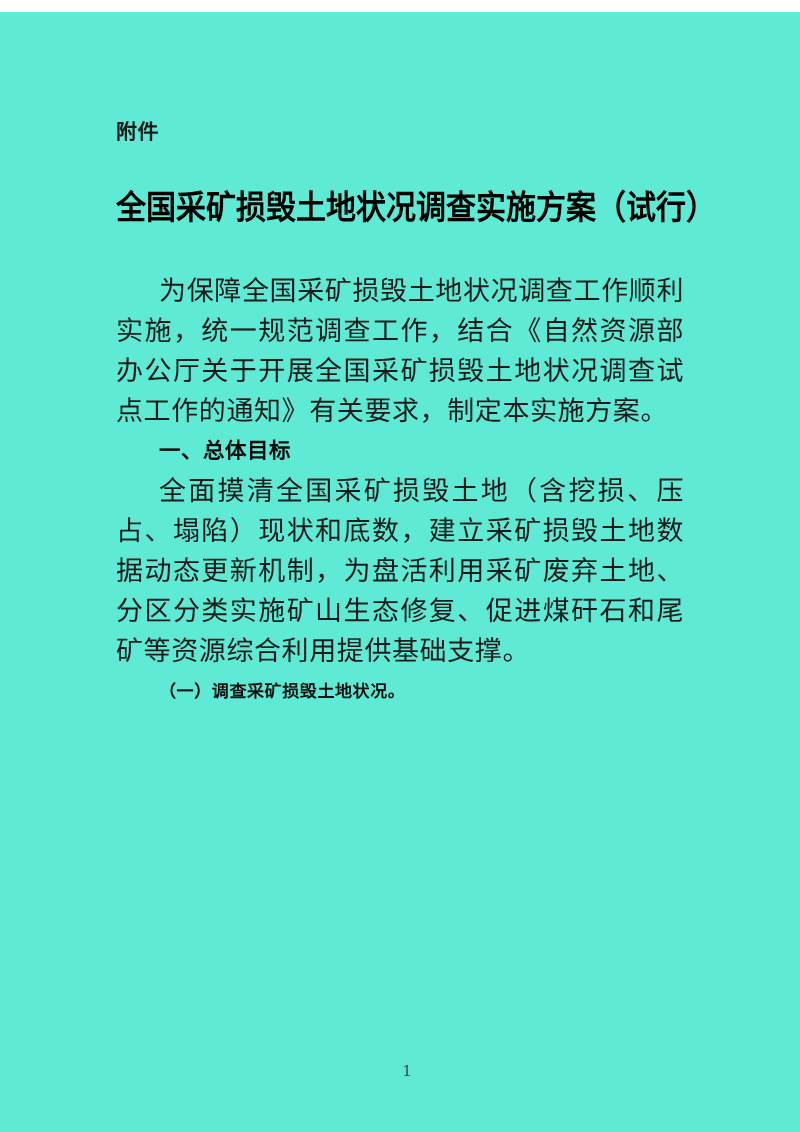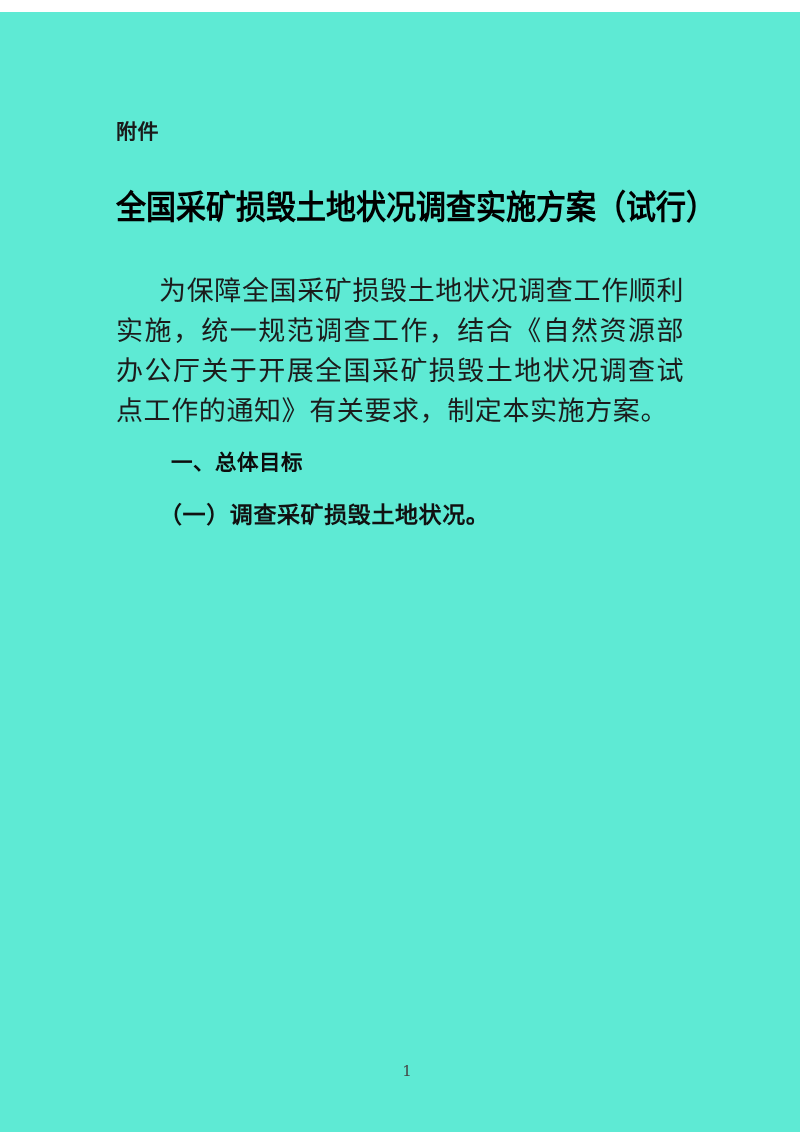--- a/index.html
+++ b/index.html
@@ -78,28 +78,28 @@
 
   
   .sec-head {
     font-family: Liberation Sans, sans-serif;
     font-weight: bold;
     font-size: 21.5px;
     line-height: 40px;
     text-indent: 43px;
     letter-spacing: 0.5px;
     color: #0d0d0d;
-    margin: 12px;
+    margin: 0;
   }
 
   
   .sub-head {
     font-family: "DejaVu Serif", "Liberation Serif", serif;
     font-weight: bold;
-    font-size: 23px;
+    font-size: 17px;
     line-height: 40px;
     text-indent: 43px;
     letter-spacing: 0.6px;
     color: #111111;
     margin: 0;
   }
 
   
   .page-number {
     position: absolute;
@@ -122,20 +122,21 @@
 
   <div class="content">
 
     <div class="attach-label">附件</div>
 
     <div class="doc-title">全国采矿损毁土地状况调查实施方案（试行）</div>
 
     <div id="body-blocks">
         <div class="para first-body">为保障全国采矿损毁土地状况调查工作顺利实施，统一规范调查工作，结合《自然资源部办公厅关于开展全国采矿损毁土地状况调查试点工作的通知》有关要求，制定本实施方案。</div>
         <div class="sec-head">一、总体目标</div>
+        <div class="para">全面摸清全国采矿损毁土地（含挖损、压占、塌陷）现状和底数，建立采矿损毁土地数据动态更新机制，为盘活利用采矿废弃土地、分区分类实施矿山生态修复、促进煤矸石和尾矿等资源综合利用提供基础支撑。</div>
         <div class="sub-head">（一）调查采矿损毁土地状况。</div>
       </div>
 
   </div>
 
   <div class="page-number">1</div>
 
 </div>
 
 </body></html>

